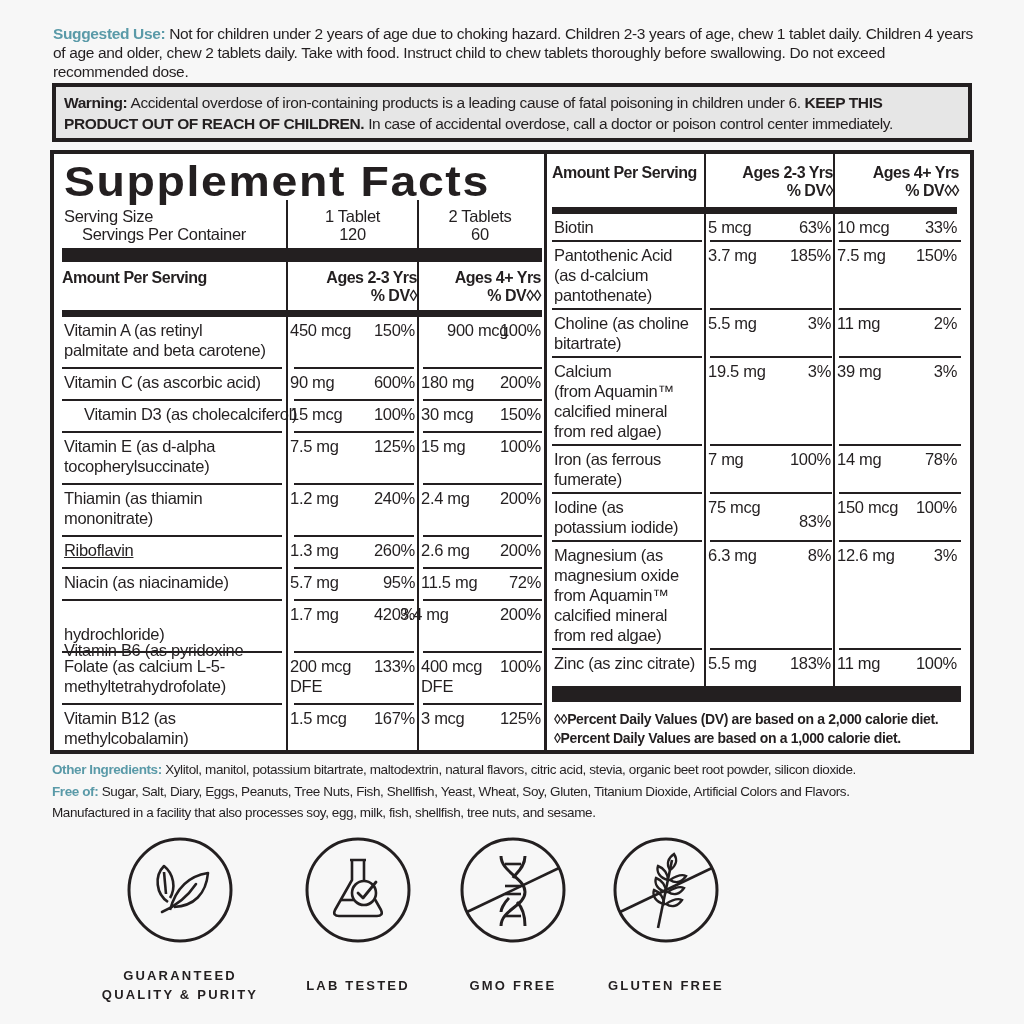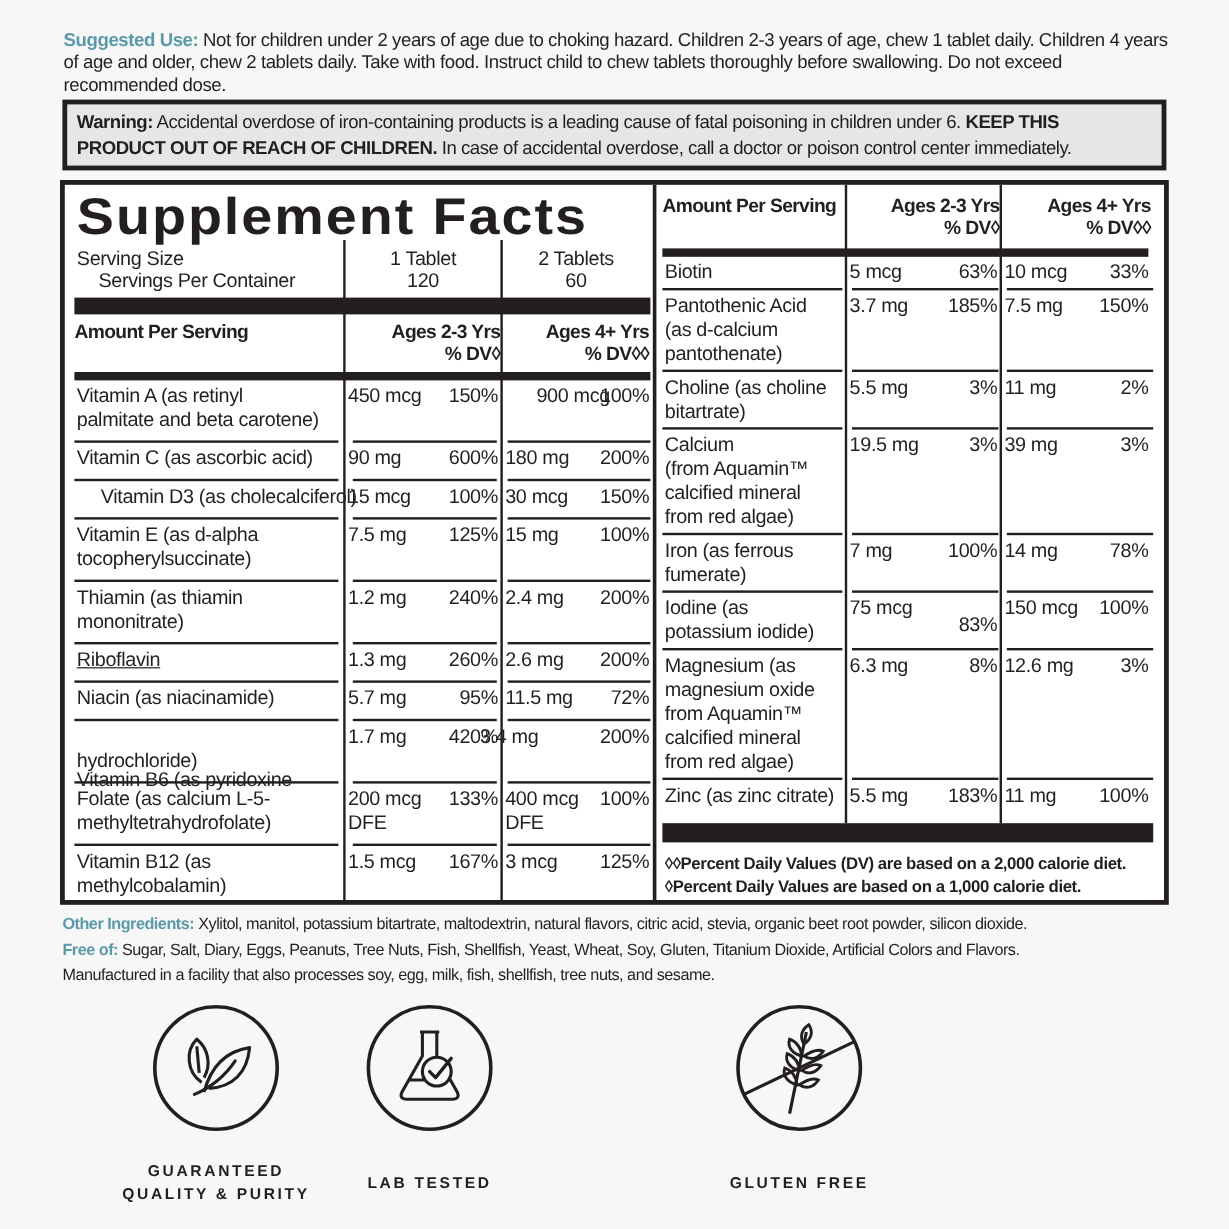--- a/index.html
+++ b/index.html
@@ -311,20 +311,33 @@
     <svg width="108" height="108" viewBox="0 0 108 108">
       <circle cx="54" cy="54" r="51" fill="none" stroke="#231f20" stroke-width="3"></circle>
       <path d="M46 24 L62 24 M48 24 L48 44 L31 74 C29 78 31 80 35 80 L73 80 C77 80 79 78 77 74 L60 44 L60 24" fill="none" stroke="#231f20" stroke-width="2.6" stroke-linejoin="round"></path>
       <path d="M37 64 L50 64" fill="none" stroke="#231f20" stroke-width="2.6"></path>
       <circle cx="60" cy="57" r="12" fill="#f7f7f7" stroke="#231f20" stroke-width="2.6"></circle>
       <path d="M54 57 L59 62 L72 46" fill="none" stroke="#231f20" stroke-width="2.8" stroke-linecap="round" stroke-linejoin="round"></path>
     </svg>
     <div class="badge-label" style="margin-top:32px;"><span>Lab Tested</span></div>
   </div>
 
+  <div class="badge" style="left:423px;">
+    <svg width="108" height="108" viewBox="0 0 108 108">
+      <circle cx="54" cy="54" r="51" fill="none" stroke="#231f20" stroke-width="3"></circle>
+      <line x1="8" y1="76" x2="100" y2="32" stroke="#231f20" stroke-width="2.6"></line>
+      <path d="M42 20 C42 36 66 42 66 56 C66 70 42 74 42 90" fill="none" stroke="#231f20" stroke-width="3"></path>
+      <path d="M66 20 C66 32 56 38 54 42 M50 62 C44 68 42 74 42 76 M58 66 C64 72 66 80 66 90" fill="none" stroke="#231f20" stroke-width="3"></path>
+      <line x1="46" y1="28" x2="62" y2="28" stroke="#231f20" stroke-width="2.6"></line>
+      <line x1="46" y1="50" x2="62" y2="50" stroke="#231f20" stroke-width="2.6"></line>
+      <line x1="46" y1="58" x2="62" y2="58" stroke="#231f20" stroke-width="2.6"></line>
+      <line x1="46" y1="80" x2="62" y2="80" stroke="#231f20" stroke-width="2.6"></line>
+    </svg>
+    <div class="badge-label" style="margin-top:32px;"><span>GMO Free</span></div>
+  </div>
 
   <div class="badge" style="left:576px;">
     <svg width="108" height="108" viewBox="0 0 108 108">
       <circle cx="54" cy="54" r="51" fill="none" stroke="#231f20" stroke-width="3"></circle>
       <line x1="8" y1="76" x2="100" y2="32" stroke="#231f20" stroke-width="2.6"></line>
       <path d="M46 92 L60 24" fill="none" stroke="#231f20" stroke-width="2.6"></path>
       <path d="M58 34 C54 28 56 22 62 18 C66 24 64 30 58 34 Z" fill="none" stroke="#231f20" stroke-width="2.4"></path>
       <path d="M56 44 C48 42 44 36 46 30 C52 32 56 38 56 44 Z M58 44 C64 40 70 38 74 40 C70 46 64 48 58 44 Z" fill="none" stroke="#231f20" stroke-width="2.4"></path>
       <path d="M54 56 C46 54 42 48 44 42 C50 44 54 50 54 56 Z M56 56 C62 52 68 50 72 52 C68 58 62 60 56 56 Z" fill="none" stroke="#231f20" stroke-width="2.4"></path>
       <path d="M52 68 C44 66 40 60 42 54 C48 56 52 62 52 68 Z M54 68 C60 64 66 62 70 64 C66 70 60 72 54 68 Z" fill="none" stroke="#231f20" stroke-width="2.4"></path>

